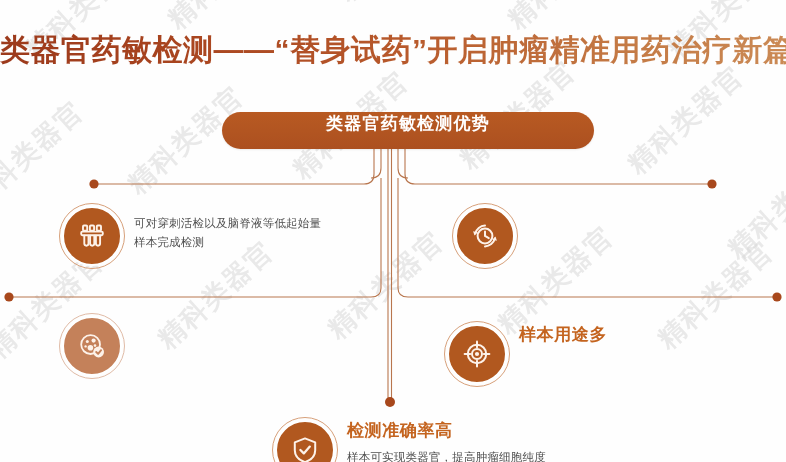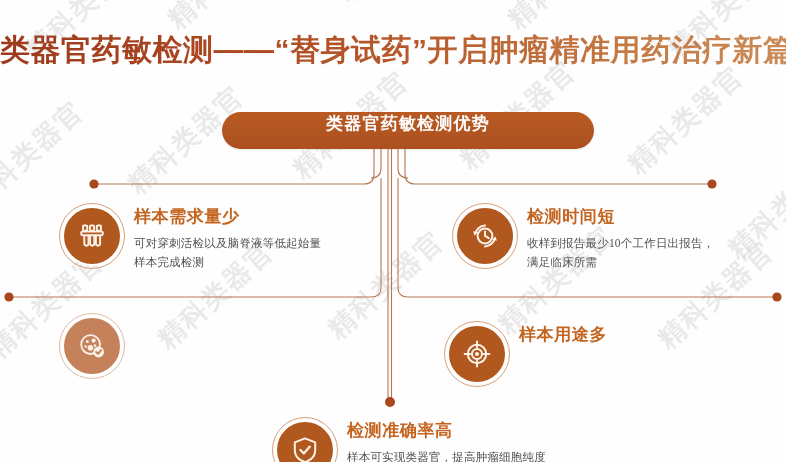--- a/index.html
+++ b/index.html
@@ -210,45 +210,39 @@
           <rect x="14.9" y="6.5" width="4.2" height="5.2" rx="1"></rect>
           <rect x="21.8" y="6.5" width="4.2" height="5.2" rx="1"></rect>
           <rect x="6.2" y="12.6" width="21.6" height="3.6" rx="1.2"></rect>
           <path d="M9.3,16.6 L9.3,24.6 a2.1,2.1 0 0 0 4.2,0 L13.5,16.6"></path>
           <path d="M15.1,16.6 L15.1,24.6 a2.1,2.1 0 0 0 4.2,0 L19.3,16.6"></path>
           <path d="M20.9,16.6 L20.9,24.6 a2.1,2.1 0 0 0 4.2,0 L25.1,16.6"></path>
         </g>
       </svg>
     </div>
     <div class="ftext">
-      <div class="fhead">样本需求量少</div>
       <div class="fdesc">可对穿刺活检以及脑脊液等低起始量
 样本完成检测</div>
     </div>
   </div>
 
   <div class="feature" id="feat-2">
     <div class="ficon">
       <svg width="34" height="34" viewBox="0 0 34 34">
         <g stroke="#fdf2e9" stroke-width="2" fill="none" stroke-linecap="round">
           <circle cx="17" cy="17" r="7.4"></circle>
           <path d="M17,12.6 L17,17 L20.8,19.1"></path>
           <path d="M7.2,14.6 A10.4,10.4 0 0 1 17,6.6"></path>
           <path d="M26.8,19.4 A10.4,10.4 0 0 1 17,27.4"></path>
         </g>
         <g fill="#fdf2e9">
           <path d="M5.1,12.2 L9.7,13.2 L6.5,16.6 Z"></path>
           <path d="M28.9,21.8 L24.3,20.8 L27.5,17.4 Z"></path>
         </g>
       </svg>
-    </div>
-    <div class="ftext">
-      <div class="fhead">检测时间短</div>
-      <div class="fdesc">收样到报告最少10个工作日出报告，
-满足临床所需</div>
     </div>
   </div>
 
   <div class="feature" id="feat-3">
     <div class="ficon faded">
       <svg width="34" height="34" viewBox="0 0 34 34">
         <g stroke="#fdf2e9" stroke-width="1.8" fill="none">
           <circle cx="15.6" cy="15.6" r="9.4"></circle>
           <circle cx="12.3" cy="12.5" r="1.5" fill="#fdf2e9" stroke="none"></circle>
           <circle cx="18.6" cy="11.6" r="2.1" fill="#fdf2e9" stroke="none"></circle>

